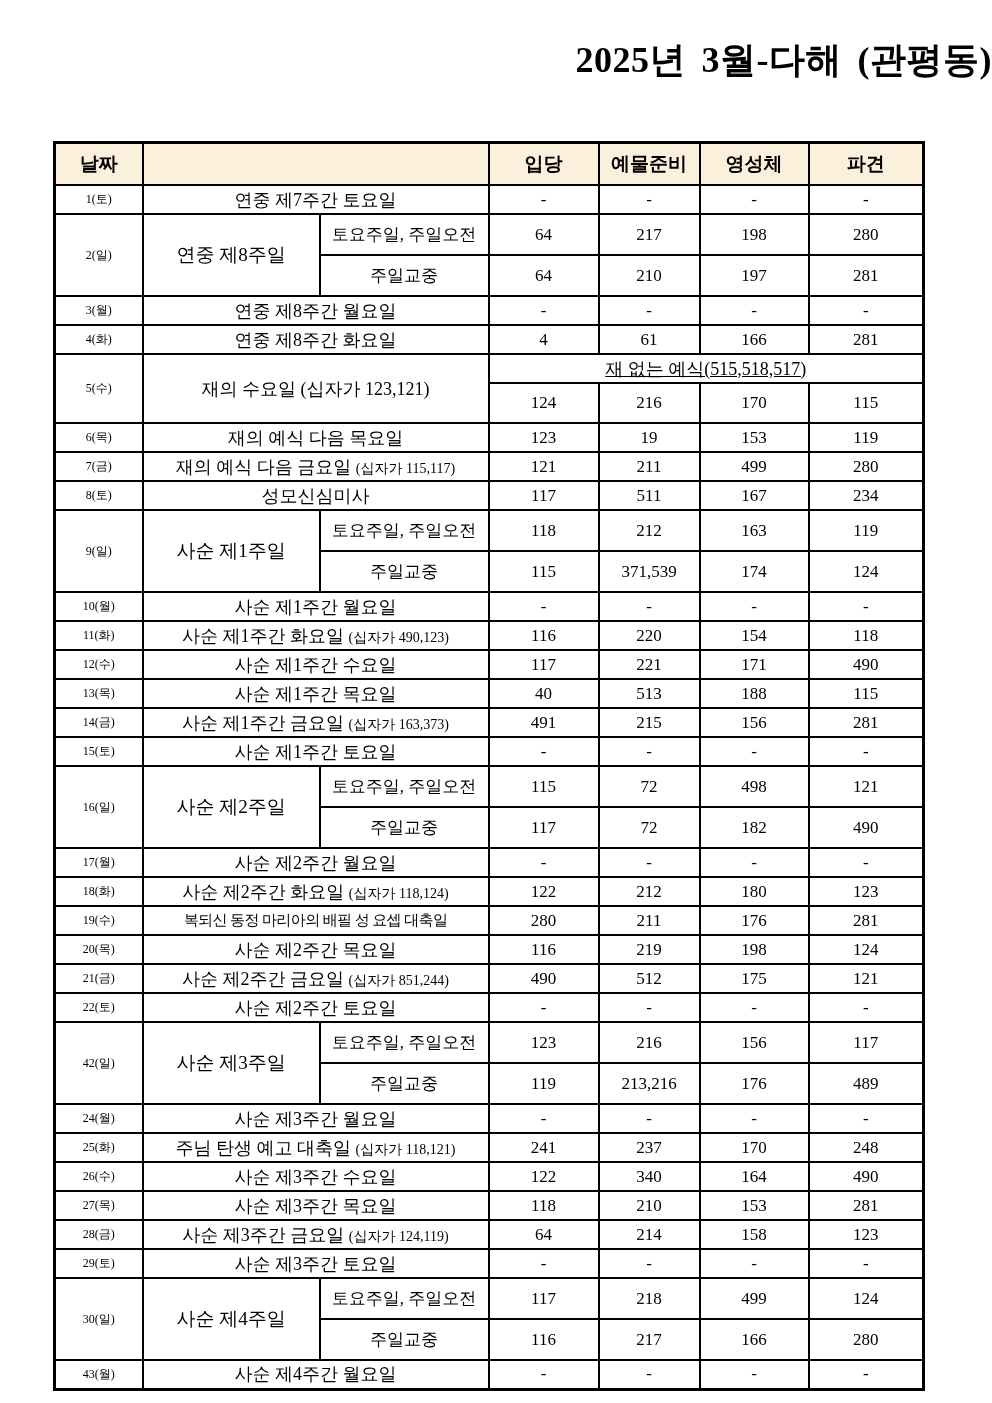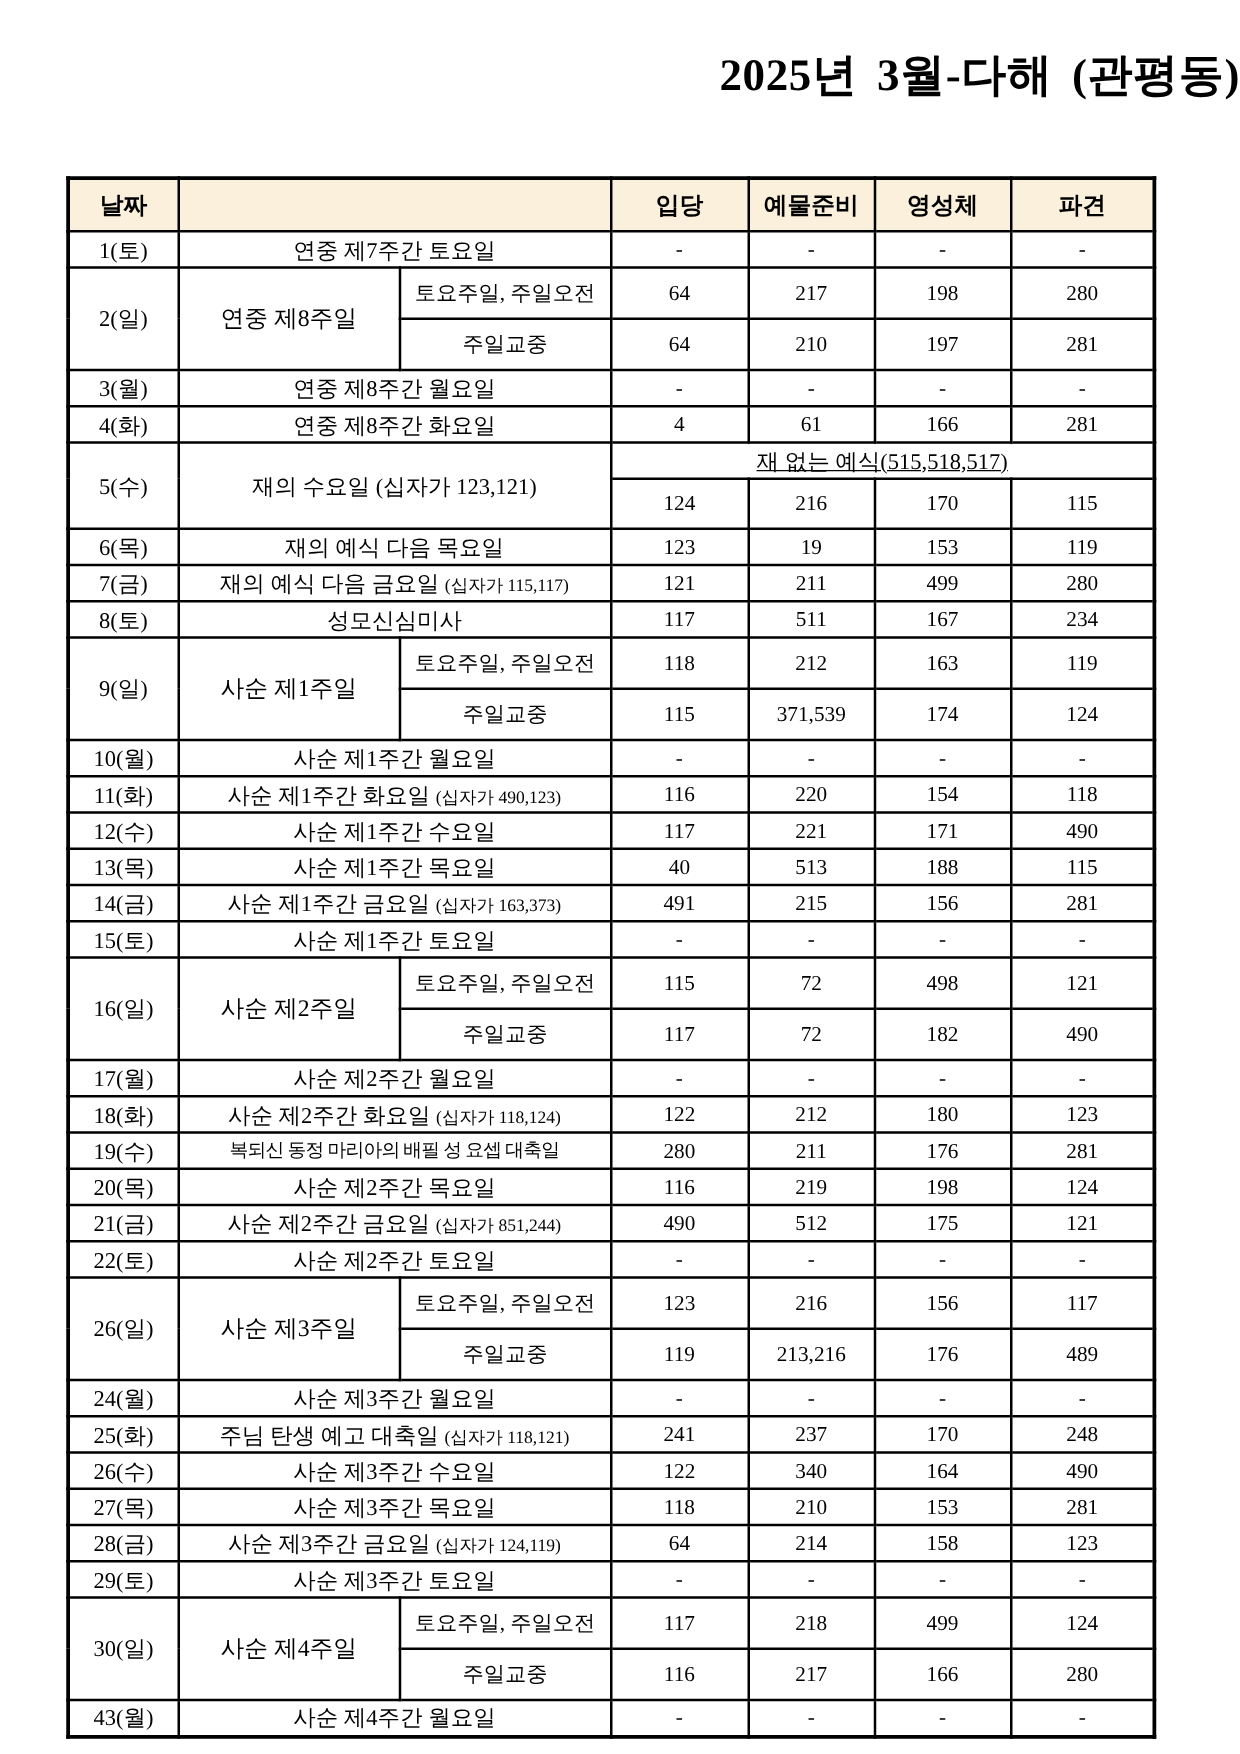--- a/index.html
+++ b/index.html
@@ -47,21 +47,21 @@
     background:var(--header-bg);
     font-weight:bold;
     font-size:19px;
     height:40px;
   }
   tr.row-single{height:29px;}
   tr.row-sun{height:41px;}
   tr.row-ash1{height:29px;}
   tr.row-ash2{height:40px;}
   td.num{font-size:17px;}
-  td.date-cell{font-size:18px;}
+  td.date-cell{font-size:12px;}
   td.desc-cell{font-size:18px;}
   td.sun-title{font-size:19px;}
   td.sun-label{font-size:17px;}
   td.span-text{font-size:18px;text-decoration:underline;}
   span.note{font-size:14px;}
   td.compact{font-size:15px;letter-spacing:-0.6px;}
 </style>
 </head>
 <body>
 
@@ -285,21 +285,21 @@
         </tr>
         <tr class="row-single">
           <td class="date-cell">22(토)</td>
           <td class="desc-cell" colspan="2"><span>사순 제2주간 토요일</span></td>
           <td class="num">-</td>
           <td class="num">-</td>
           <td class="num">-</td>
           <td class="num">-</td>
         </tr>
         <tr class="row-sun">
-          <td class="date-cell" rowspan="2">26(일)</td>
+          <td class="date-cell" rowspan="2">42(일)</td>
           <td class="sun-title" rowspan="2">사순 제3주일</td>
           <td class="sun-label">토요주일, 주일오전</td>
           <td class="num">123</td>
           <td class="num">216</td>
           <td class="num">156</td>
           <td class="num">117</td>
         </tr>
         <tr class="row-sun">
           <td class="sun-label">주일교중</td>
           <td class="num">119</td>

